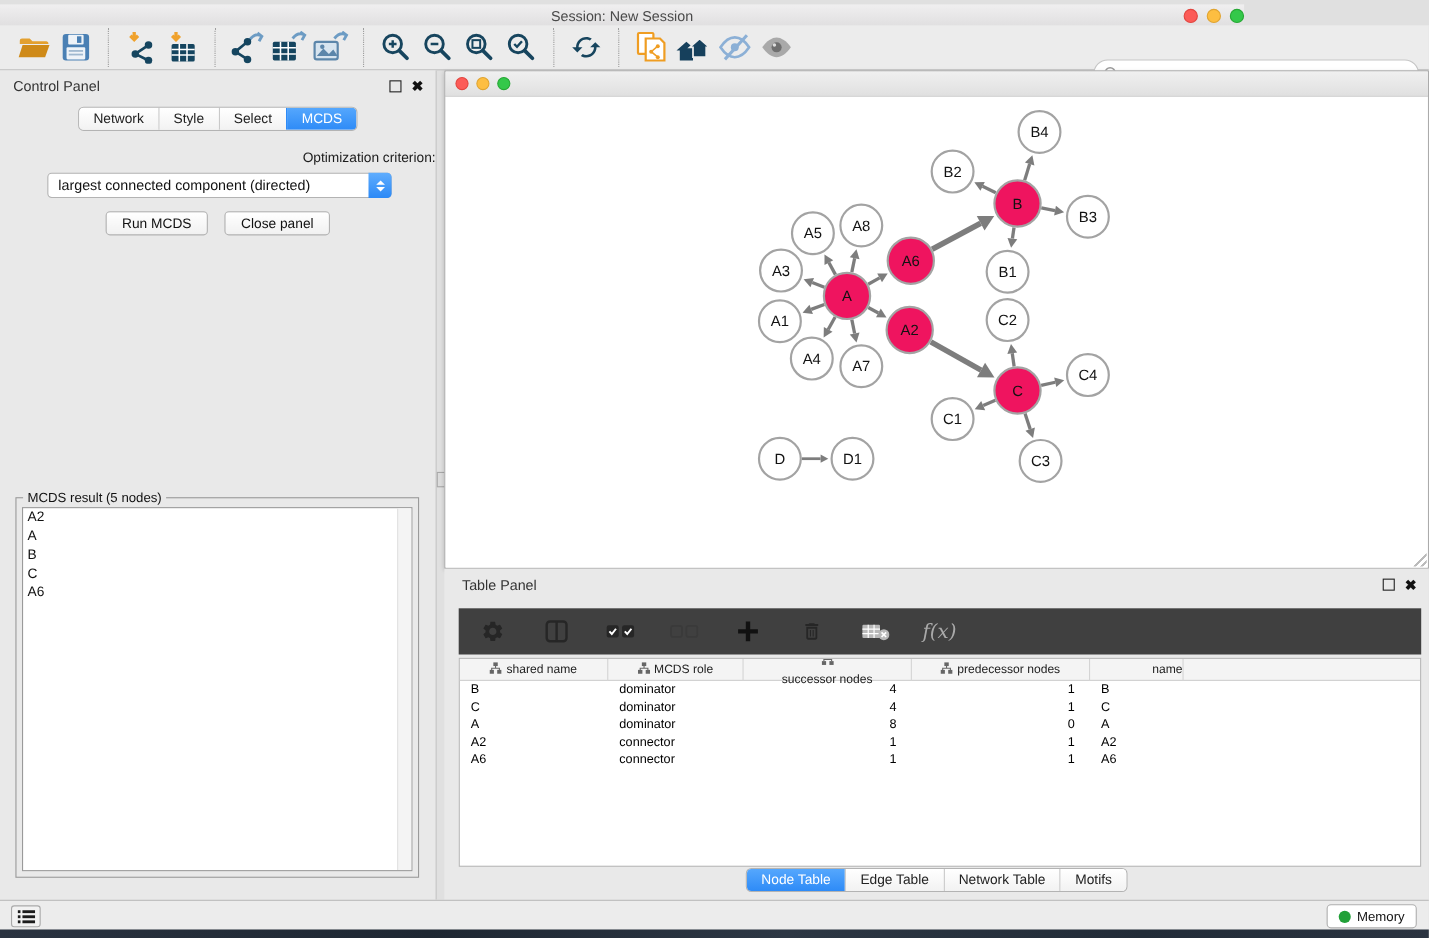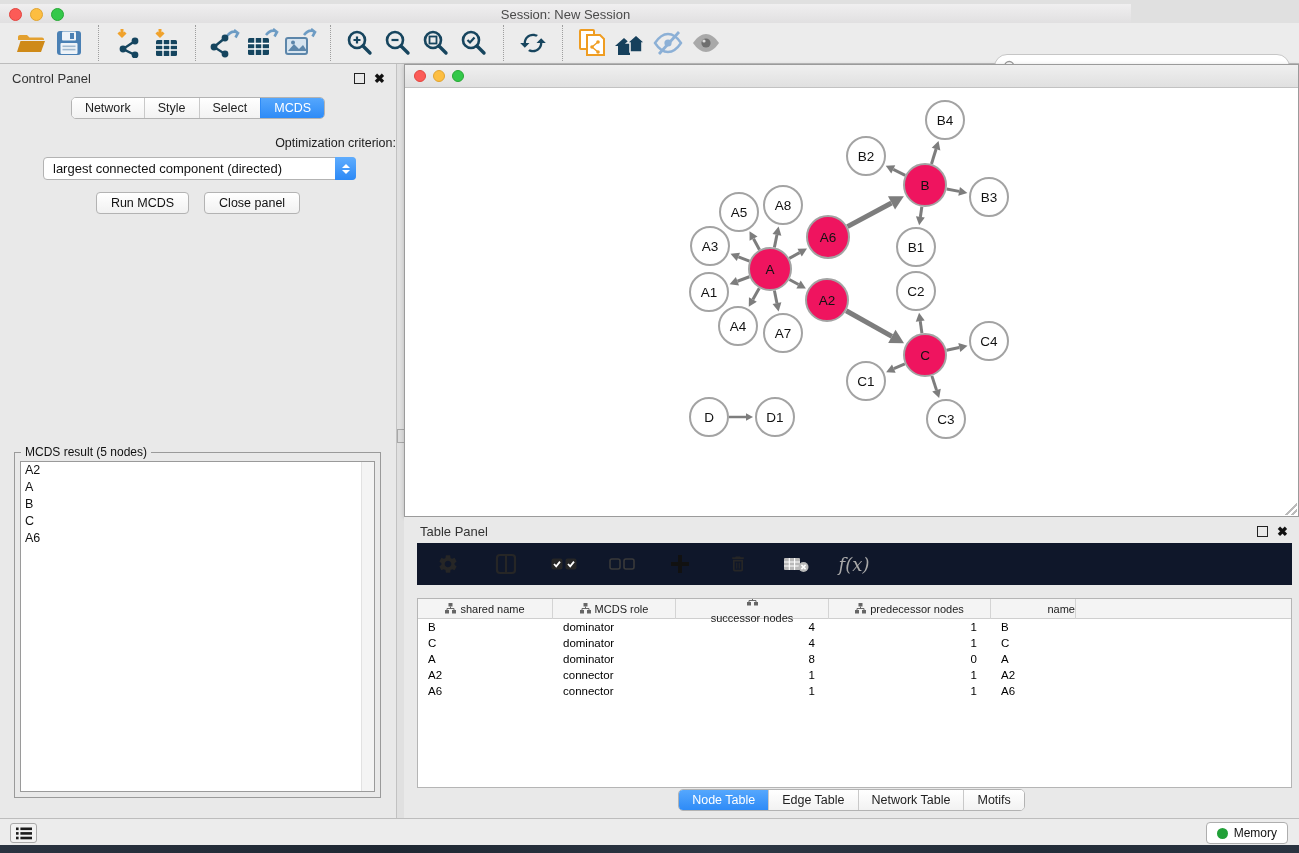--- a/index.html
+++ b/index.html
@@ -5,21 +5,21 @@
   * { box-sizing: border-box; }
   html,body { margin:0; padding:0; }
   body {
     width:1299px; height:853px; position:relative; overflow:hidden;
     font-family:"Liberation Sans", sans-serif;
     background:#e0e0e0; font-size:13px; color:#222;
   }
   
   .titlebar{position:absolute;left:0;top:4px;width:1131px;height:22px;
     background:linear-gradient(#f0eff0,#dfdedf);border-bottom:1px solid #c3c2c3;
-    display:flex;align-items:center;}
+    display:flex;align-items:center;justify-content:flex-end;}
   .lights{display:flex;gap:8px;margin-left:9px;}
   .light{width:13px;height:13px;border-radius:50%;}
   .light.red{background:#fc5b57;border:1px solid #e2453f;}
   .light.yellow{background:#fdbe41;border:1px solid #e0a431;}
   .light.green{background:#34c84a;border:1px solid #27a835;}
   .titlebar-title{position:absolute;left:0;right:0;text-align:center;color:#4a4a4a;font-size:13px;}
   
   .toolbar{position:absolute;left:0;top:23px;width:1299px;height:41px;background:#ececec;
     border-bottom:1px solid #bcbcbc;display:flex;align-items:center;padding-left:12px;}
   .tb-btn{width:38px;height:36px;display:flex;align-items:center;justify-content:center;cursor:pointer;}
@@ -67,21 +67,21 @@
   .net-titlebar{position:absolute;left:0;top:0;right:0;height:23px;
     background:linear-gradient(#f0f0f0,#e0e0e0);border-bottom:1px solid #c2c2c2;display:flex;align-items:center;}
   .net-lights{display:flex;gap:7px;margin-left:9px;}
   .net-light{width:12px;height:12px;border-radius:50%;}
   .net-title{position:absolute;left:16px;right:0;text-align:center;font-size:13px;color:#333;margin-top:44px;}
   .net-canvas{position:absolute;left:0;top:23px;right:0;bottom:0;background:#fff;overflow:hidden;}
   .net-resize{position:absolute;right:1px;bottom:1px;width:12px;height:12px;
     background:linear-gradient(135deg,transparent 50%,#bbb 50%,#bbb 60%,transparent 60%,transparent 75%,#bbb 75%,#bbb 85%,transparent 85%);}
   
   .table-panel{position:absolute;left:404px;top:517px;width:895px;height:301px;background:#e9e9e9;}
-  .tp-toolbar{position:absolute;left:13px;right:7px;top:26px;height:42px;background:#0f172a;
+  .tp-toolbar{position:absolute;left:13px;right:7px;top:36px;height:42px;background:#404040;
     display:flex;align-items:center;padding-left:16px;gap:28px;}
   .tp-btn{width:30px;height:30px;display:flex;align-items:center;justify-content:center;cursor:pointer;}
   .tp-btn.disabled{cursor:default;}
   .fx-label{font-family:"DejaVu Serif",serif;font-style:italic;font-size:18px;color:#a9a9a9;}
   .data-table{position:absolute;left:13px;right:7px;top:81px;height:190px;background:#fff;
     border:1px solid #b5b5b5;overflow:hidden;}
   .dt-header{display:flex;height:20px;background:#f4f4f4;border-bottom:1px solid #cfcfcf;}
   .dt-hcell{display:flex;align-items:center;justify-content:center;gap:4px;font-size:11px;color:#222;
     border-right:1px solid #d4d4d4;height:20px;cursor:pointer;}
   .dt-row{display:flex;height:16px;cursor:default;}

